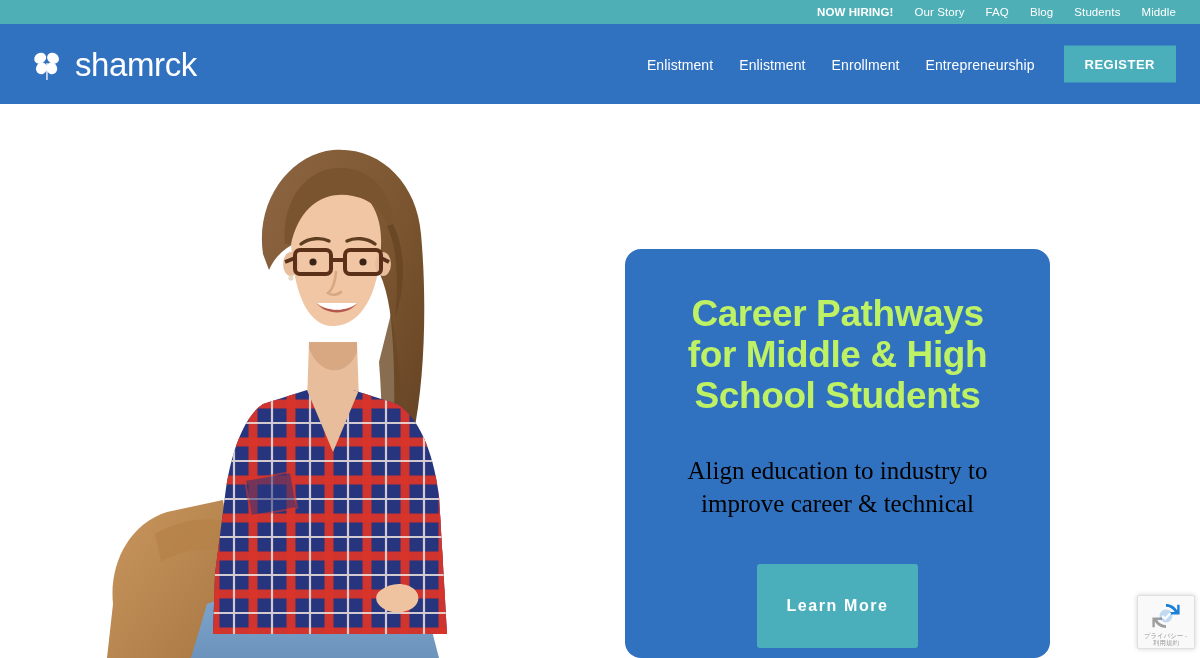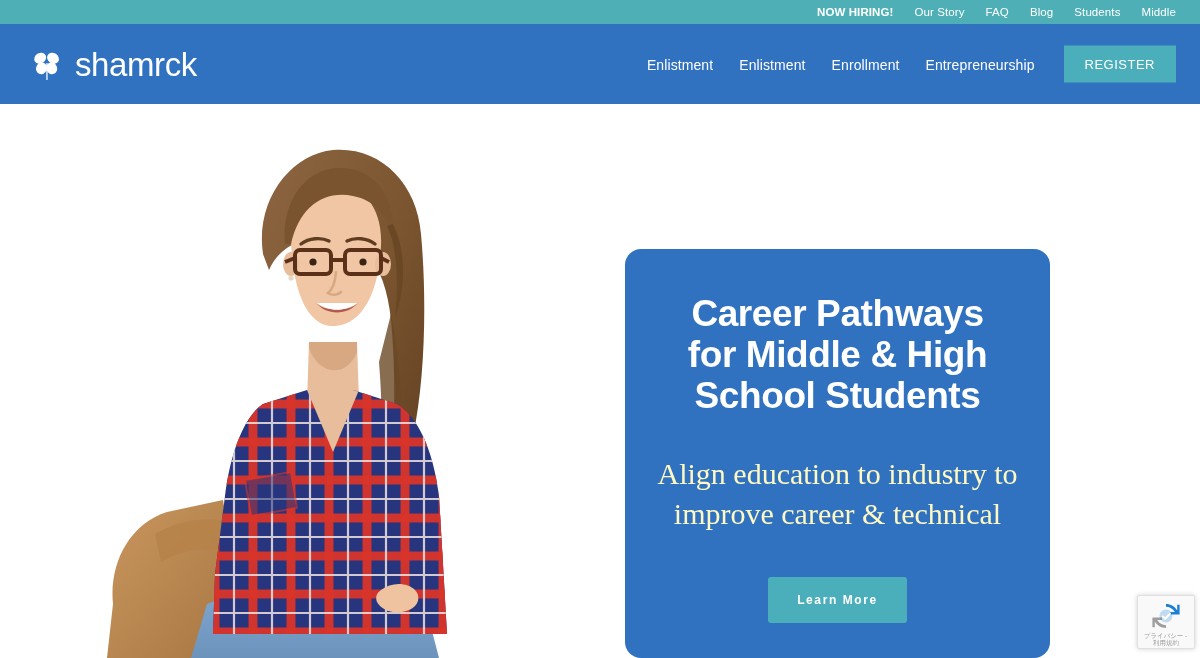--- a/index.html
+++ b/index.html
@@ -96,21 +96,21 @@
     text-decoration: none;
     padding: 0 13px;
     white-space: nowrap;
     letter-spacing: 0.1px;
   }
   .register-btn {
     margin-left: 16px;
     background: #4AAFBA;
     color: #ffffff;
     font-size: 13px;
-    font-weight: normal;
+    font-weight: bold;
     letter-spacing: 0.5px;
     padding: 12px 21px;
     border: none;
     cursor: pointer;
     font-family: "Liberation Sans", sans-serif;
     line-height: 1;
   }
 
   
   .hero {
@@ -137,42 +137,42 @@
     left: 625px;
     top: 145px;
     width: 425px;
     height: 409px;
     background: #3071C0;
     border-radius: 16px;
     padding: 44px 30px 0 30px;
     text-align: center;
   }
   .hero-title {
-    color: #ffffff;
+    color: #bef264;
     font-size: 37px;
     font-weight: bold;
     line-height: 1.11;
     letter-spacing: -0.4px;
   }
   .hero-subtitle {
     margin-top: 38px;
-    color: #fef9c3;
+    color: #000000;
     font-family: "Liberation Serif", serif;
-    font-size: 30px;
+    font-size: 25px;
     line-height: 1.33;
   }
   .hero-cta {
     display: inline-block;
     margin-top: 43px;
     background: #4AAFBA;
     color: #ffffff;
-    font-size: 12px;
+    font-size: 16px;
     font-weight: bold;
     letter-spacing: 1.6px;
-    padding: 17px 29px;
+    padding: 34px 29px;
     border: none;
     border-radius: 3px;
     cursor: pointer;
     font-family: "Liberation Sans", sans-serif;
     line-height: 1;
   }
 
   
   .recaptcha-badge {
     position: absolute;

